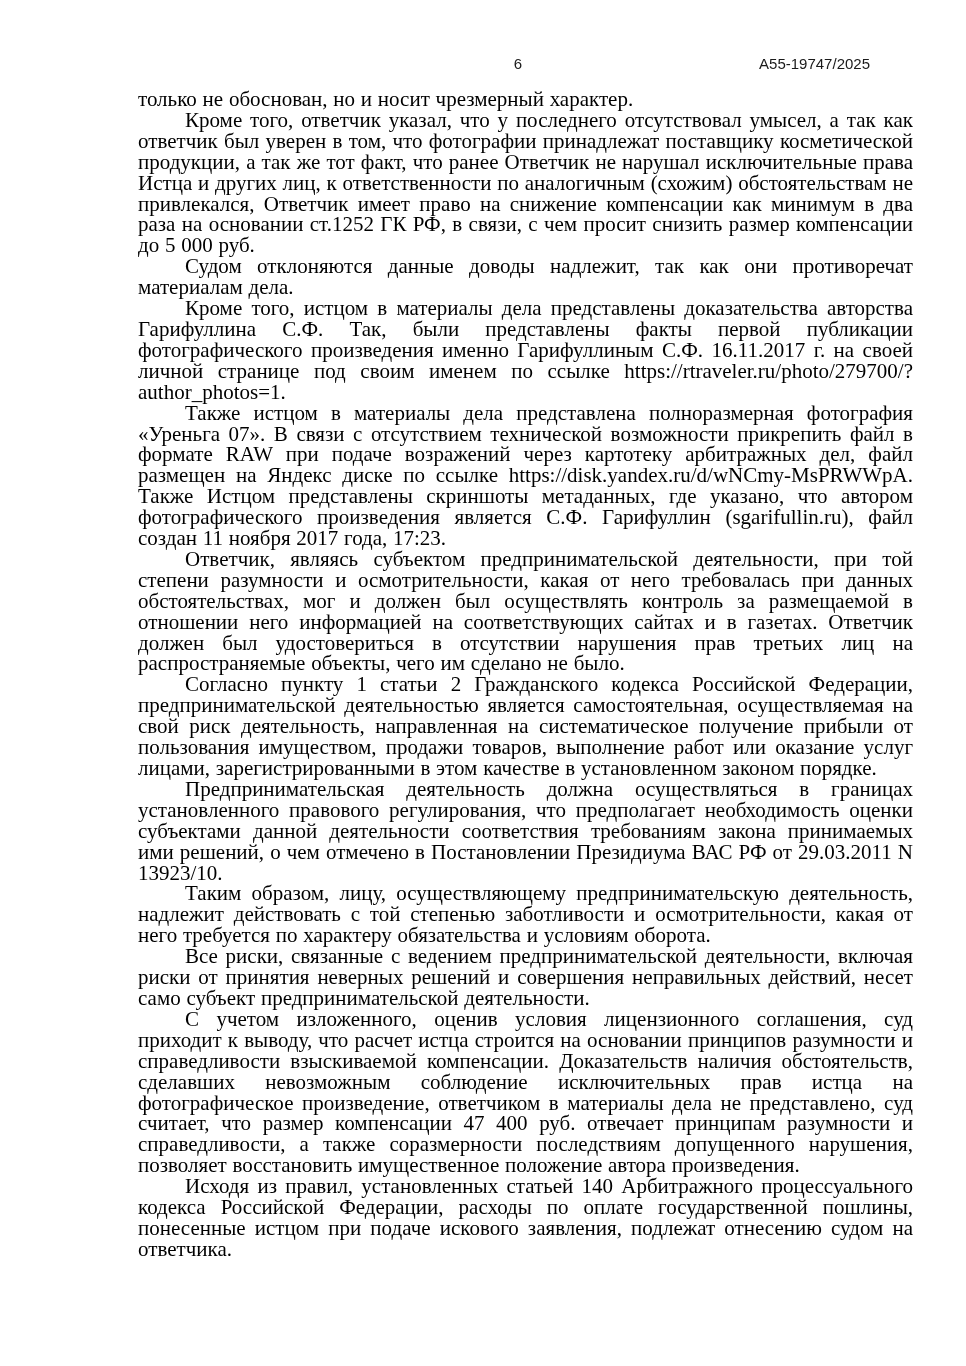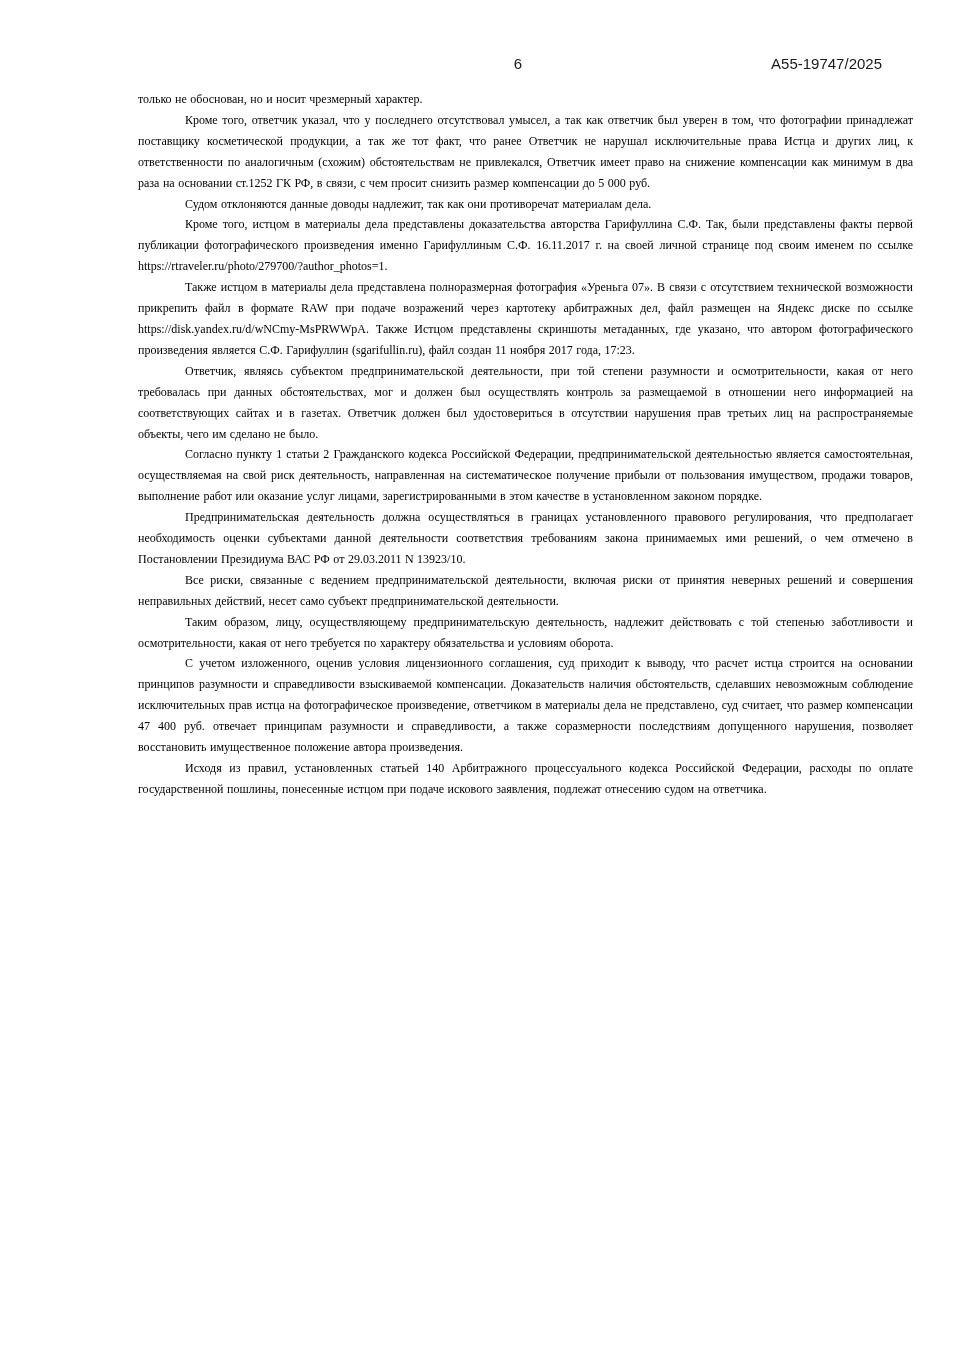--- a/index.html
+++ b/index.html
@@ -27,30 +27,30 @@
     color: #1a1a1a;
   }
   .page-number {
     position: absolute;
     left: 518px;
     transform: translateX(-50%);
     top: 0;
   }
   .case-number {
     position: absolute;
-    right: 84px;
+    right: 96px;
     top: 0;
   }
   .content {
     position: absolute;
     top: 89px;
     left: 138px;
     width: 775px;
     font-family: "Liberation Serif", serif;
-    font-size: 12px;
+    font-size: 21px;
     line-height: 20.9px;
     text-align: justify;
     color: #000000;
   }
   .content p {
     margin: 0;
     padding: 0;
     text-indent: 47px;
     word-spacing: 0.5px;
   }
@@ -70,19 +70,19 @@
 
   <div class="content">
     <p class="no-indent">только не обоснован, но и носит чрезмерный характер.</p>
     <p>Кроме того, ответчик указал, что у последнего отсутствовал умысел, а так как ответчик был уверен в том, что фотографии принадлежат поставщику косметической продукции, а так же тот факт, что ранее Ответчик не нарушал исключительные права Истца и других лиц, к ответственности по аналогичным (схожим) обстоятельствам не привлекался, Ответчик имеет право на снижение компенсации как минимум в два раза на основании ст.1252 ГК РФ, в связи, с чем просит снизить размер компенсации до 5 000 руб.</p>
     <p>Судом отклоняются данные доводы надлежит, так как они противоречат материалам дела.</p>
     <p>Кроме того, истцом в материалы дела представлены доказательства авторства Гарифуллина С.Ф. Так, были представлены факты первой публикации фотографического произведения именно Гарифуллиным С.Ф. 16.11.2017 г. на своей личной странице под своим именем по ссылке https://rtraveler.ru/photo/279700/?author_photos=1.</p>
     <p>Также истцом в материалы дела представлена полноразмерная фотография «Уреньга 07». В связи с отсутствием технической возможности прикрепить файл в формате RAW при подаче возражений через картотеку арбитражных дел, файл размещен на Яндекс диске по ссылке https://disk.yandex.ru/d/wNCmy-MsPRWWpA. Также Истцом представлены скриншоты метаданных, где указано, что автором фотографического произведения является С.Ф. Гарифуллин (sgarifullin.ru), файл создан 11 ноября 2017 года, 17:23.</p>
     <p>Ответчик, являясь субъектом предпринимательской деятельности, при той степени разумности и осмотрительности, какая от него требовалась при данных обстоятельствах, мог и должен был осуществлять контроль за размещаемой в отношении него информацией на соответствующих сайтах и в газетах. Ответчик должен был удостовериться в отсутствии нарушения прав третьих лиц на распространяемые объекты, чего им сделано не было.</p>
     <p>Согласно пункту 1 статьи 2 Гражданского кодекса Российской Федерации, предпринимательской деятельностью является самостоятельная, осуществляемая на свой риск деятельность, направленная на систематическое получение прибыли от пользования имуществом, продажи товаров, выполнение работ или оказание услуг лицами, зарегистрированными в этом качестве в установленном законом порядке.</p>
     <p>Предпринимательская деятельность должна осуществляться в границах установленного правового регулирования, что предполагает необходимость оценки субъектами данной деятельности соответствия требованиям закона принимаемых ими решений, о чем отмечено в Постановлении Президиума ВАС РФ от 29.03.2011 N 13923/10.</p>
+    <p>Таким образом, лицу, осуществляющему предпринимательскую деятельность, надлежит действовать с той степенью заботливости и осмотрительности, какая от него требуется по характеру обязательства и условиям оборота.</p>
     <p>Все риски, связанные с ведением предпринимательской деятельности, включая риски от принятия неверных решений и совершения неправильных действий, несет само субъект предпринимательской деятельности.</p>
-    <p>Таким образом, лицу, осуществляющему предпринимательскую деятельность, надлежит действовать с той степенью заботливости и осмотрительности, какая от него требуется по характеру обязательства и условиям оборота.</p>
     <p>С учетом изложенного, оценив условия лицензионного соглашения, суд приходит к выводу, что расчет истца строится на основании принципов разумности и справедливости взыскиваемой компенсации. Доказательств наличия обстоятельств, сделавших невозможным соблюдение исключительных прав истца на фотографическое произведение, ответчиком в материалы дела не представлено, суд считает, что размер компенсации 47 400 руб. отвечает принципам разумности и справедливости, а также соразмерности последствиям допущенного нарушения, позволяет восстановить имущественное положение автора произведения.</p>
     <p>Исходя из правил, установленных статьей 140 Арбитражного процессуального кодекса Российской Федерации, расходы по оплате государственной пошлины, понесенные истцом при подаче искового заявления, подлежат отнесению судом на ответчика.</p>
   </div>
 
 </div>
 
 </body></html>

